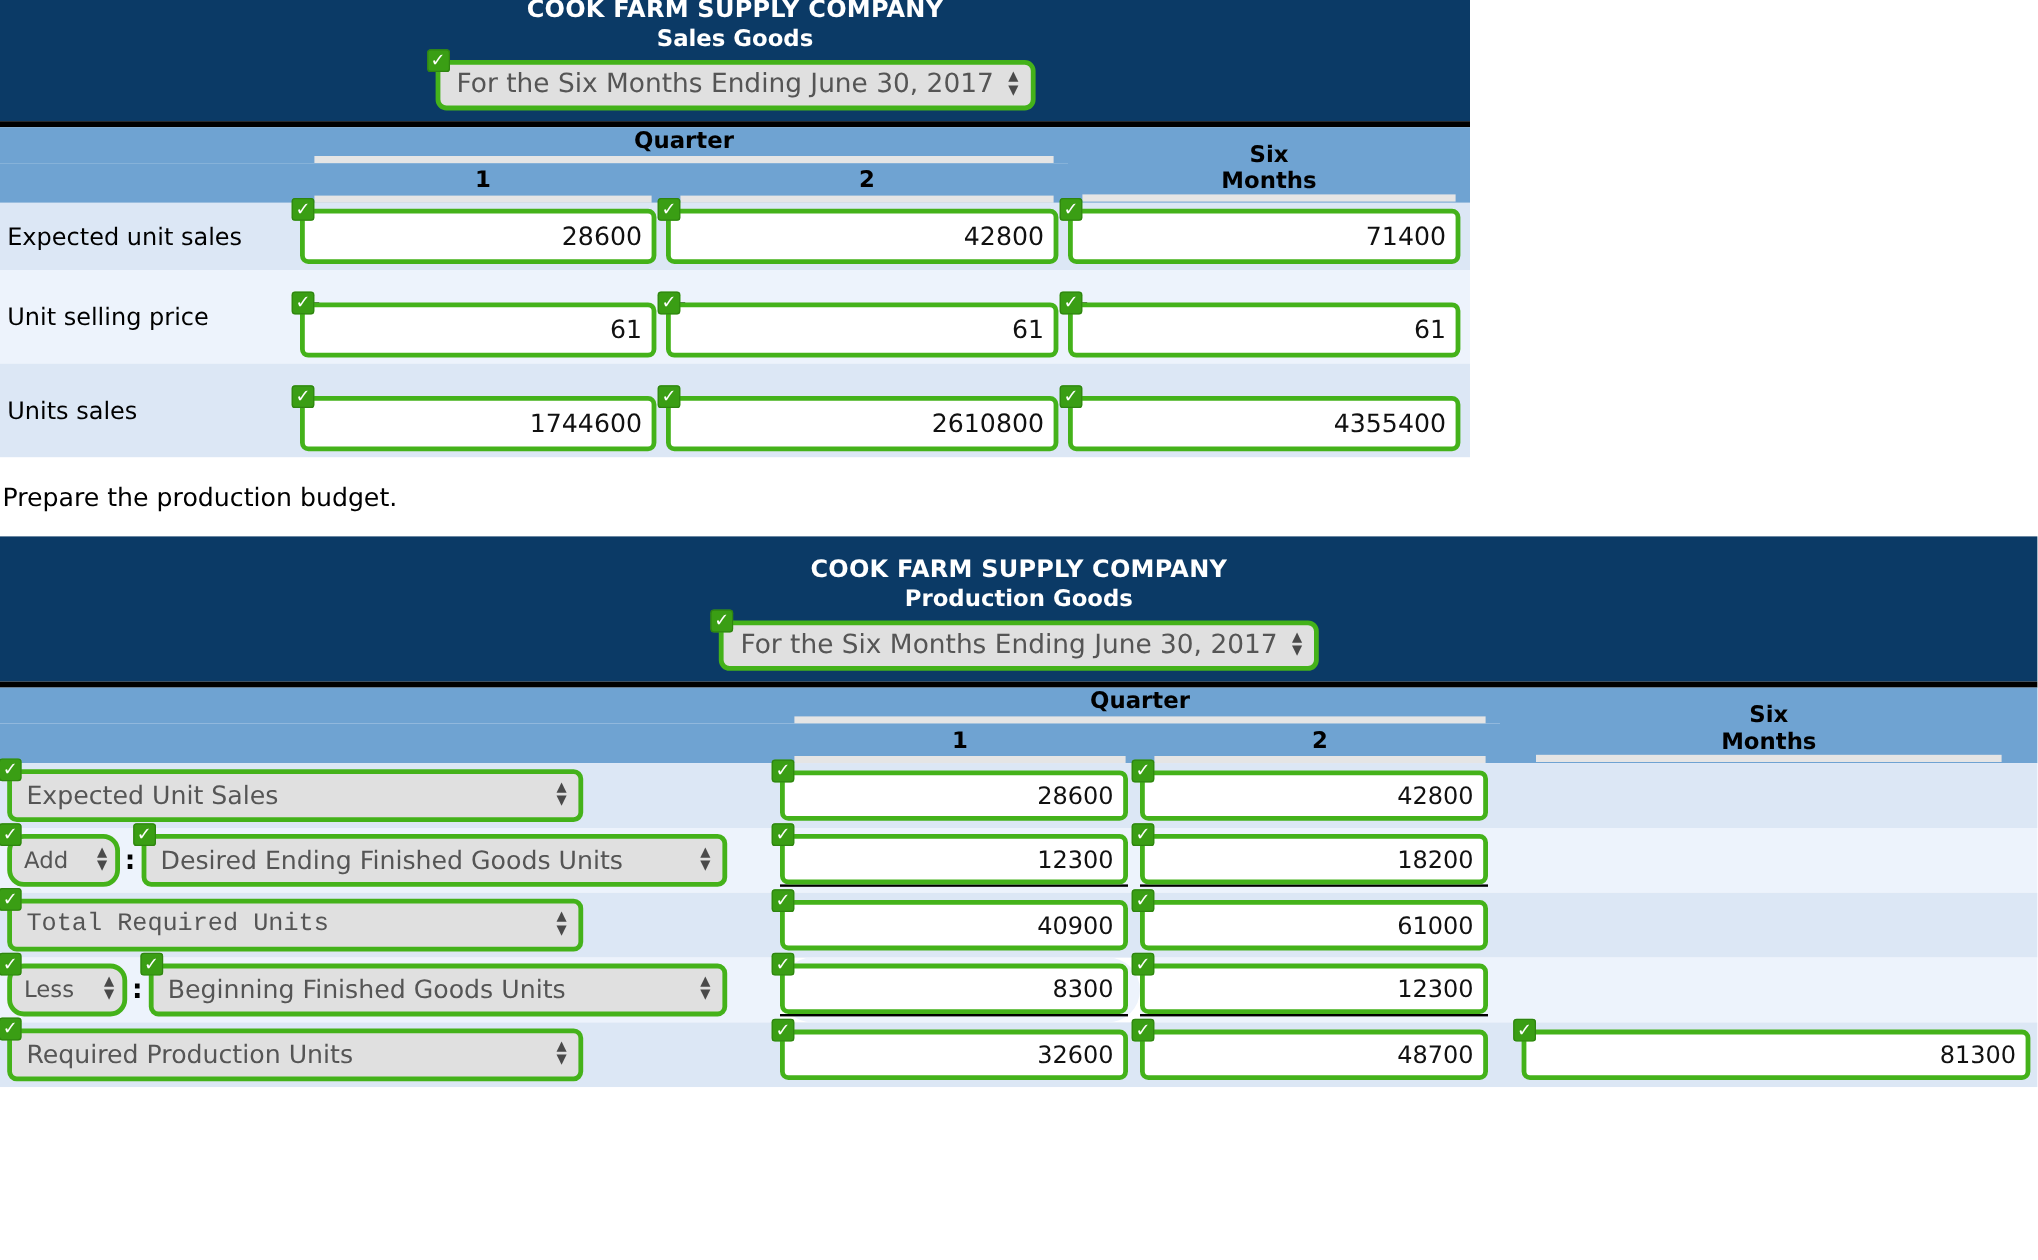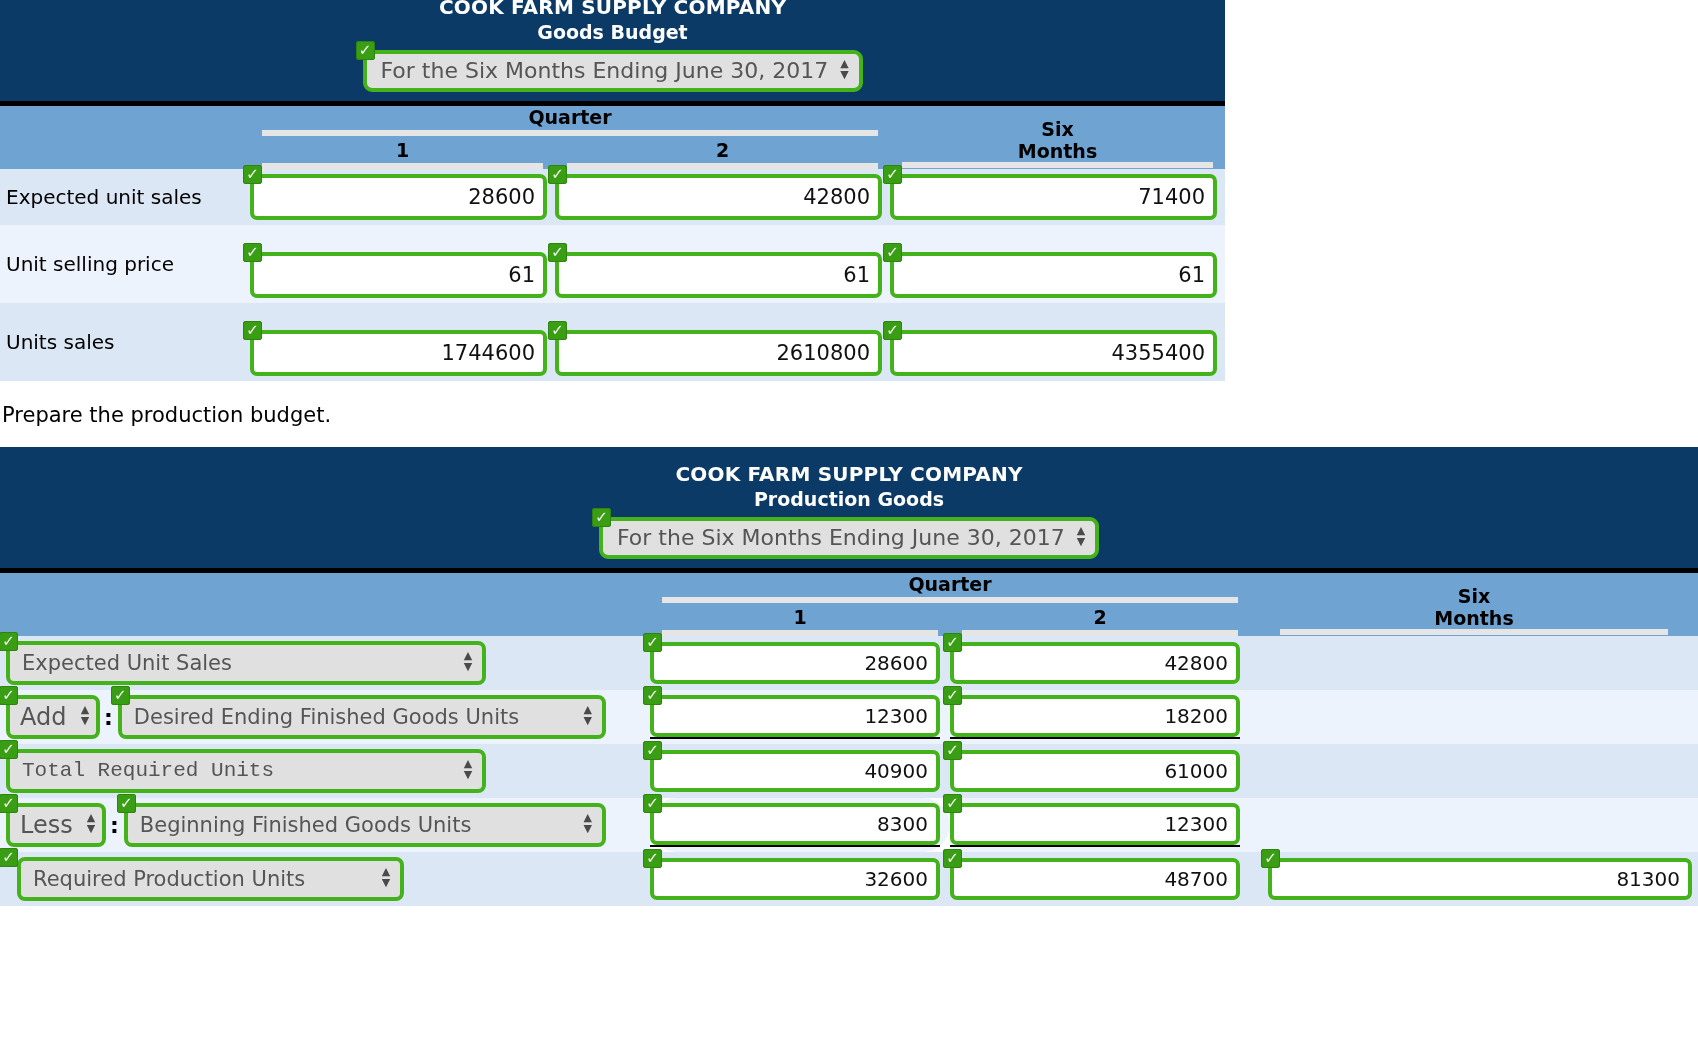--- a/index.html
+++ b/index.html
@@ -117,21 +117,21 @@
     border-radius:8px;
     height:44px;
     font-family:"DejaVu Sans","Liberation Sans",sans-serif;
     font-size:21px;
     color:#555555;
     padding:0 30px 0 12px;
     line-height:34px;
     outline:none;
     white-space:nowrap;
   }
-  .sel.small{ padding:0 26px 0 10px; font-size:24px; }
+  .sel.small{ padding:0 26px 0 10px; font-size:19px;border-radius:14px; }
   .arrows{
     position:absolute;
     right:12px; top:50%;
     transform:translateY(-50%);
     width:12px; height:26px;
     pointer-events:none;
     color:#4a4a4a;
     font-size:11px;
     line-height:11px;
     text-align:center;
@@ -170,21 +170,21 @@
     <col style="width:250px">
     <col style="width:305px">
     <col style="width:335px">
     <col style="width:335px">
   </colgroup>
 
   <tbody>
       <tr>
     <td class="hdr-band" colspan="4">
       <div class="hdr-co">COOK FARM SUPPLY COMPANY</div>
-      <div class="hdr-sub">Goods Budget</div>
+      <div class="hdr-sub">Sales Goods</div>
       <div class="hdr-sel-wrap">
         <span class="selwrap">
           <span class="tick"></span>
           <select class="psel">
             <option>For the Six Months Ending June 30, 2017</option>
           </select>
           <span class="arrows">
                 <b>▲</b>
                 <b>▼</b>
               </span>
@@ -436,21 +436,21 @@
       <input class="vinput sm" readonly="" value="12300" style=""></span>
           </span>
         </td>
     <td></td>
   </tr>
 
   <tr class="rowA">
     <td style="padding:5px 8px 5px 6px;">
       <span class="selwrap">
         <span class="tick"></span>
-        <select class="sel" style="width:387px;margin-left:11px;">
+        <select class="sel" style="width:480px;">
           <option>Required Production Units</option>
         </select>
         <span class="arrows">
               <b>▲</b>
               <b>▼</b>
             </span>
       </span>
     </td>
     <td class="cellpad" style="padding-right:10px;">
           <span class="vwrap"><span class="tick"></span>

